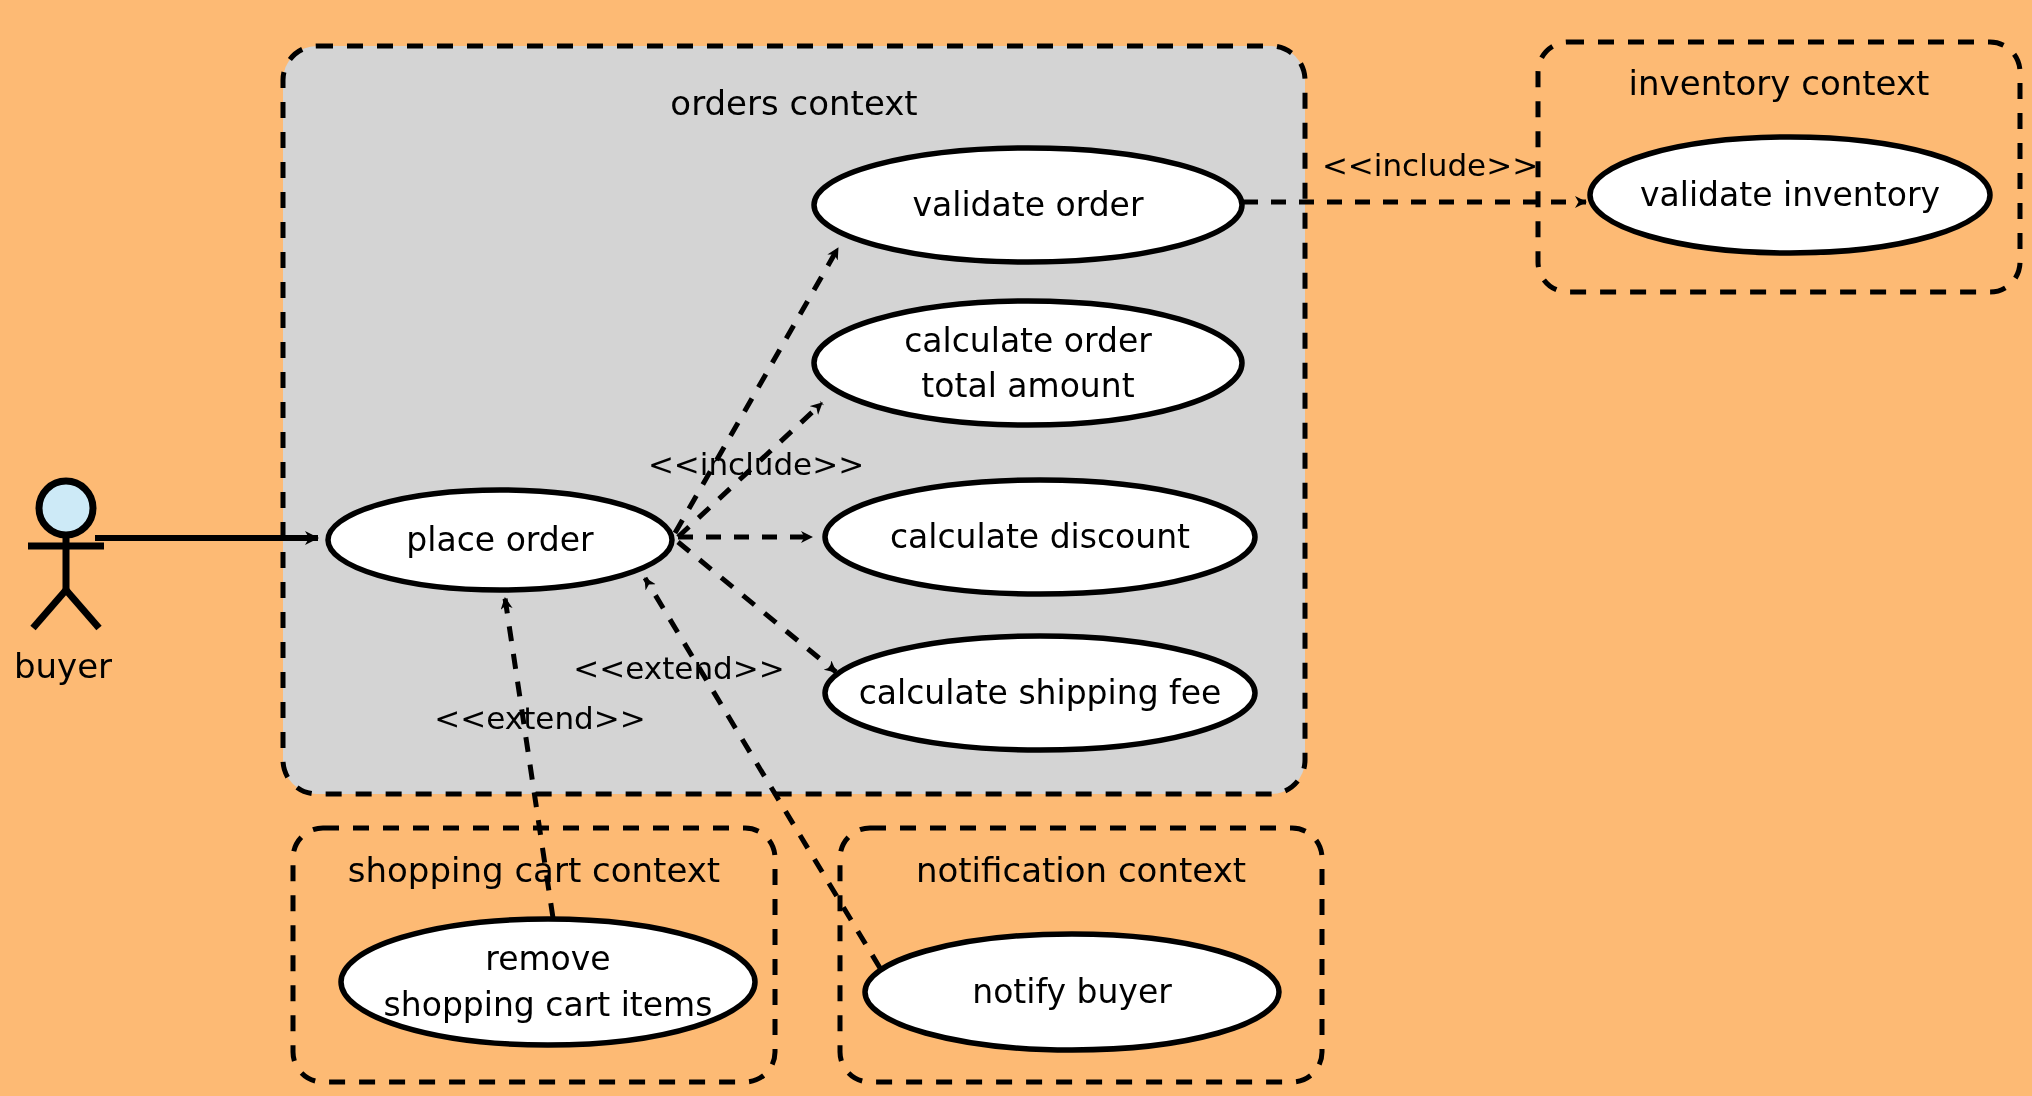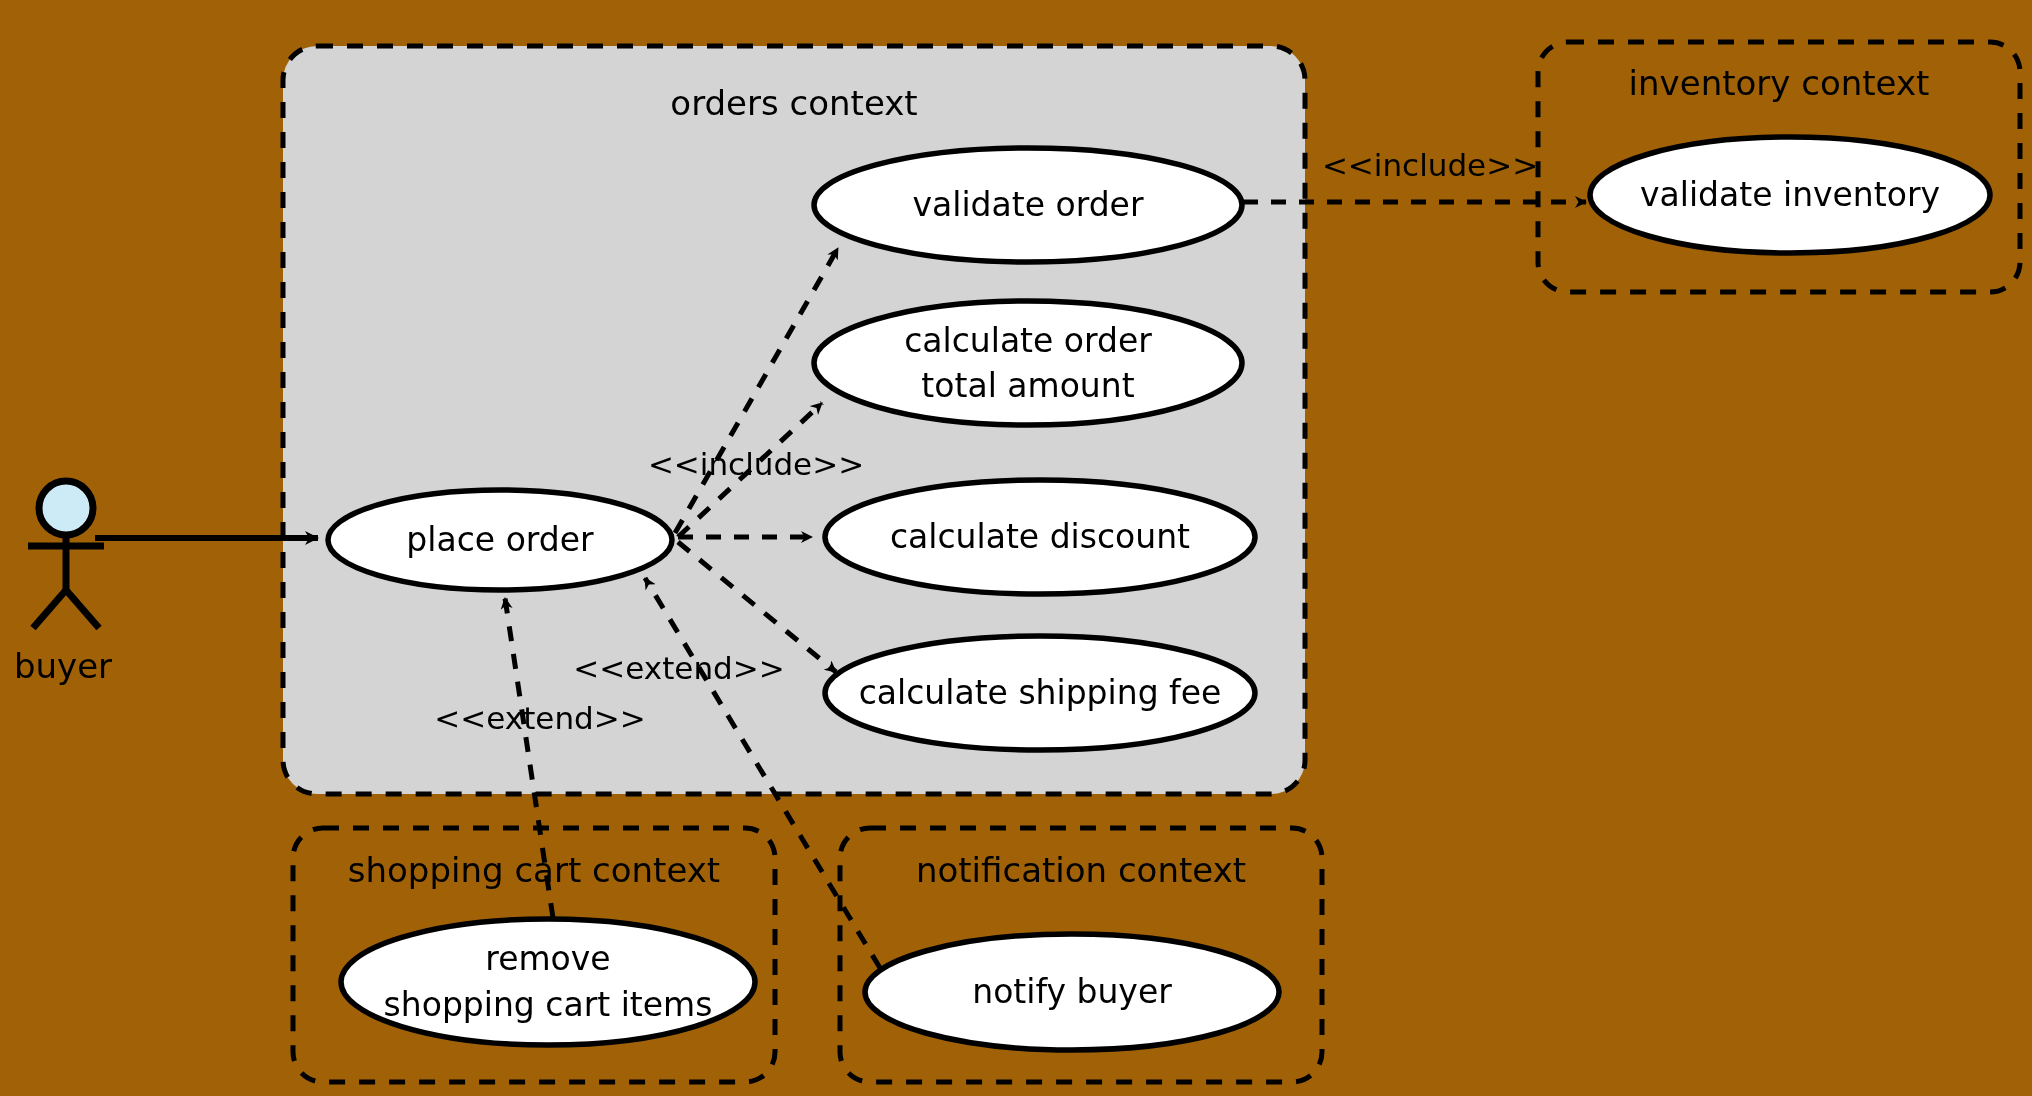--- a/index.html
+++ b/index.html
@@ -4,21 +4,21 @@
 <style>
   html, body {
     margin: 0;
     padding: 0;
     background: #ffffff;
   }
   #canvas {
     position: relative;
     width: 2032px;
     height: 1096px;
-    background: #a16207;
+    background: #fdba74;
     font-family: "DejaVu Sans", "Liberation Sans", sans-serif;
   }
   svg#diagram {
     position: absolute;
     top: 0;
     left: 0;
     width: 2032px;
     height: 1096px;
   }
   .ctx-box {

